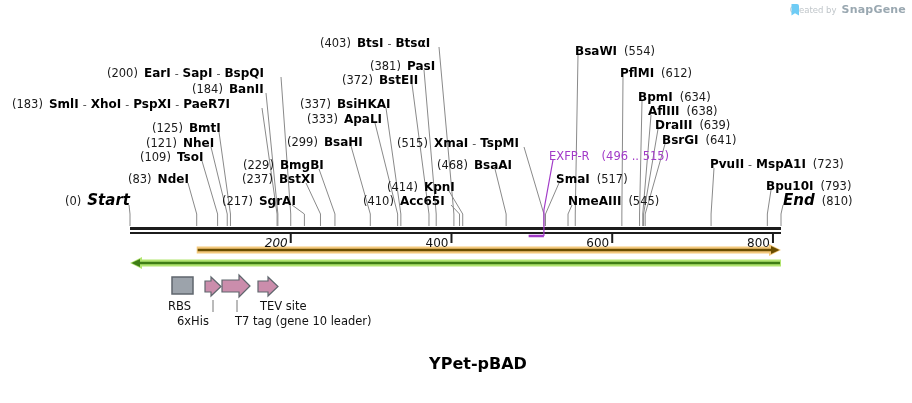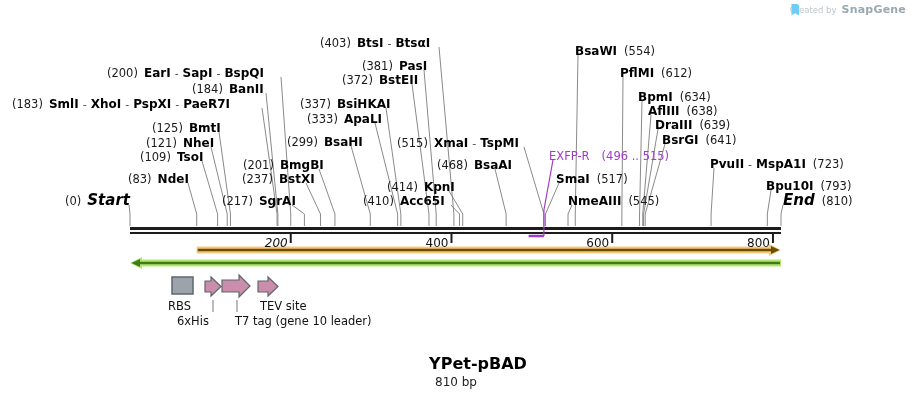--- a/index.html
+++ b/index.html
@@ -105,26 +105,26 @@
       <div class="site" style="left: 65px; top: 193px;"><span class="part part-num">(0)</span><span class="part part-term">Start</span></div>
       <div class="site" style="left: 128px; top: 171px;"><span class="part part-num">(83)</span><span class="part part-name">NdeI</span></div>
       <div class="site" style="left: 140px; top: 149px;"><span class="part part-num">(109)</span><span class="part part-name">TsoI</span></div>
       <div class="site" style="left: 146px; top: 135px;"><span class="part part-num">(121)</span><span class="part part-name">NheI</span></div>
       <div class="site" style="left: 152px; top: 120px;"><span class="part part-num">(125)</span><span class="part part-name">BmtI</span></div>
       <div class="site" style="left: 12px; top: 96px;"><span class="part part-num">(183)</span><span class="part part-name">SmlI</span><span class="part part-sep">-</span><span class="part part-name">XhoI</span><span class="part part-sep">-</span><span class="part part-name">PspXI</span><span class="part part-sep">-</span><span class="part part-name">PaeR7I</span></div>
       <div class="site" style="left: 192px; top: 81px;"><span class="part part-num">(184)</span><span class="part part-name">BanII</span></div>
       <div class="site" style="left: 107px; top: 65px;"><span class="part part-num">(200)</span><span class="part part-name">EarI</span><span class="part part-sep">-</span><span class="part part-name">SapI</span><span class="part part-sep">-</span><span class="part part-name">BspQI</span></div>
       <div class="site" style="left: 222px; top: 193px;"><span class="part part-num">(217)</span><span class="part part-name">SgrAI</span></div>
       <div class="site" style="left: 242px; top: 171px;"><span class="part part-num">(237)</span><span class="part part-name">BstXI</span></div>
-      <div class="site" style="left: 243px; top: 157px;"><span class="part part-num">(201)</span><span class="part part-name">BmgBI</span></div>
+      <div class="site" style="left: 243px; top: 157px;"><span class="part part-num">(229)</span><span class="part part-name">BmgBI</span></div>
       <div class="site" style="left: 287px; top: 134px;"><span class="part part-num">(299)</span><span class="part part-name">BsaHI</span></div>
       <div class="site" style="left: 307px; top: 111px;"><span class="part part-num">(333)</span><span class="part part-name">ApaLI</span></div>
       <div class="site" style="left: 300px; top: 96px;"><span class="part part-num">(337)</span><span class="part part-name">BsiHKAI</span></div>
       <div class="site" style="left: 342px; top: 72px;"><span class="part part-num">(372)</span><span class="part part-name">BstEII</span></div>
-      <div class="site" style="left: 362px; top: 58px;"><span class="part part-num">(381)</span><span class="part part-name">PasI</span></div>
+      <div class="site" style="left: 370px; top: 58px;"><span class="part part-num">(381)</span><span class="part part-name">PasI</span></div>
       <div class="site" style="left: 320px; top: 35px;"><span class="part part-num">(403)</span><span class="part part-name">BtsI</span><span class="part part-sep">-</span><span class="part part-name">BtsαI</span></div>
       <div class="site" style="left: 363px; top: 193px;"><span class="part part-num">(410)</span><span class="part part-name">Acc65I</span></div>
       <div class="site" style="left: 387px; top: 179px;"><span class="part part-num">(414)</span><span class="part part-name">KpnI</span></div>
       <div class="site" style="left: 437px; top: 157px;"><span class="part part-num">(468)</span><span class="part part-name">BsaAI</span></div>
       <div class="site" style="left: 397px; top: 135px;"><span class="part part-num">(515)</span><span class="part part-name">XmaI</span><span class="part part-sep">-</span><span class="part part-name">TspMI</span></div>
       <div class="site" style="left: 556px; top: 171px;"><span class="part part-name">SmaI</span><span class="part part-num">(517)</span></div>
       <div class="site" style="left: 568px; top: 193px;"><span class="part part-name">NmeAIII</span><span class="part part-num">(545)</span></div>
       <div class="site" style="left: 575px; top: 43px;"><span class="part part-name">BsaWI</span><span class="part part-num">(554)</span></div>
       <div class="site" style="left: 620px; top: 65px;"><span class="part part-name">PflMI</span><span class="part part-num">(612)</span></div>
       <div class="site" style="left: 638px; top: 89px;"><span class="part part-name">BpmI</span><span class="part part-num">(634)</span></div>
@@ -144,16 +144,15 @@
     </div>
   <div id="feature-labels">
       <div class="feat-label" style="left: 168px; top: 299px;">RBS</div>
       <div class="feat-label" style="left: 177px; top: 314px;">6xHis</div>
       <div class="feat-label" style="left: 260px; top: 299px;">TEV site</div>
       <div class="feat-label" style="left: 235px; top: 314px;">T7 tag (gene 10 leader)</div>
     </div>
 
   <div class="title-block" style="top: 354px;">
     <div class="title-name">YPet-pBAD</div>
-    <div class="title-size">810 bp</div>
   </div>
 
 </div>
 
 </body></html>

